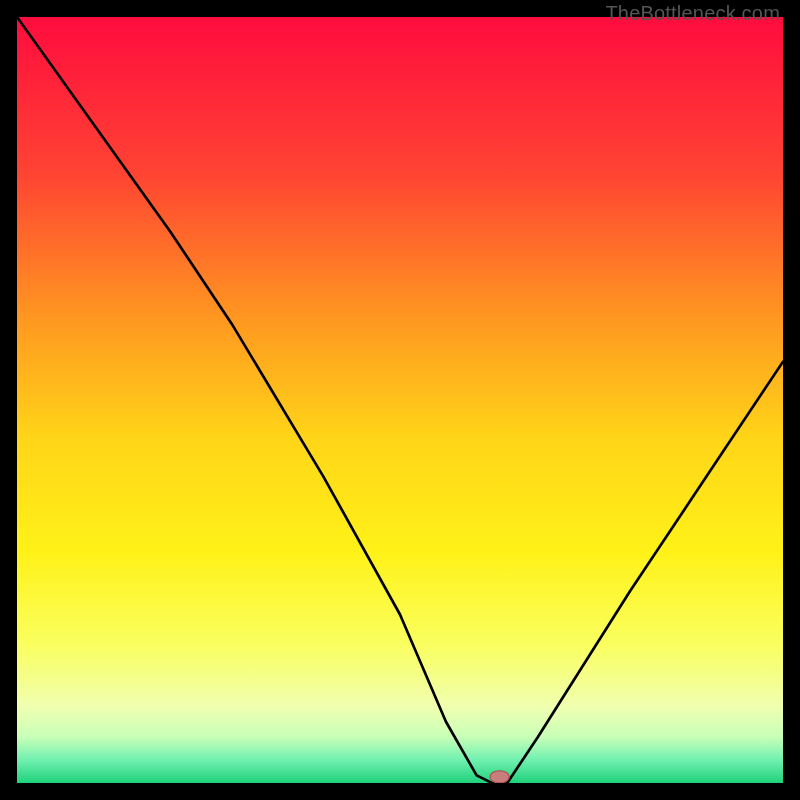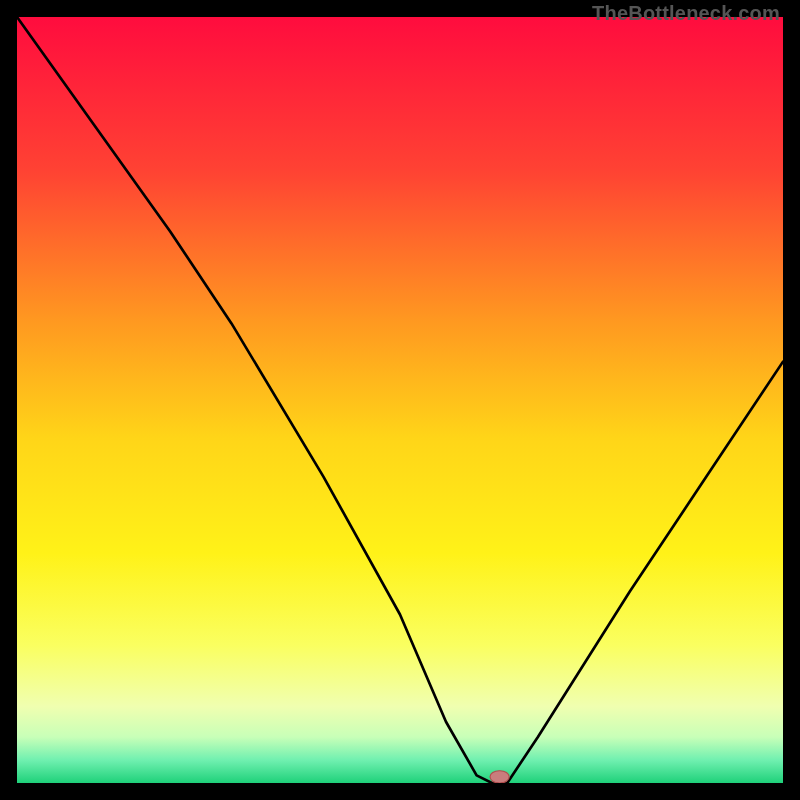--- a/index.html
+++ b/index.html
@@ -32,21 +32,21 @@
   .curve {
     position: absolute;
     inset: 0;
   }
   .watermark {
     position: absolute;
     top: 2px;
     right: 20px;
     color: #555;
     font-size: 20px;
-    font-weight: 700;
+    font-weight: 400;
     letter-spacing: 0.2px;
   }
 </style>
 </head>
 <body>
 
 <div class="frame">
   <div class="plot-area">
     <svg class="gradient-bg" viewBox="0 0 100 100" preserveAspectRatio="none">
       <defs>

